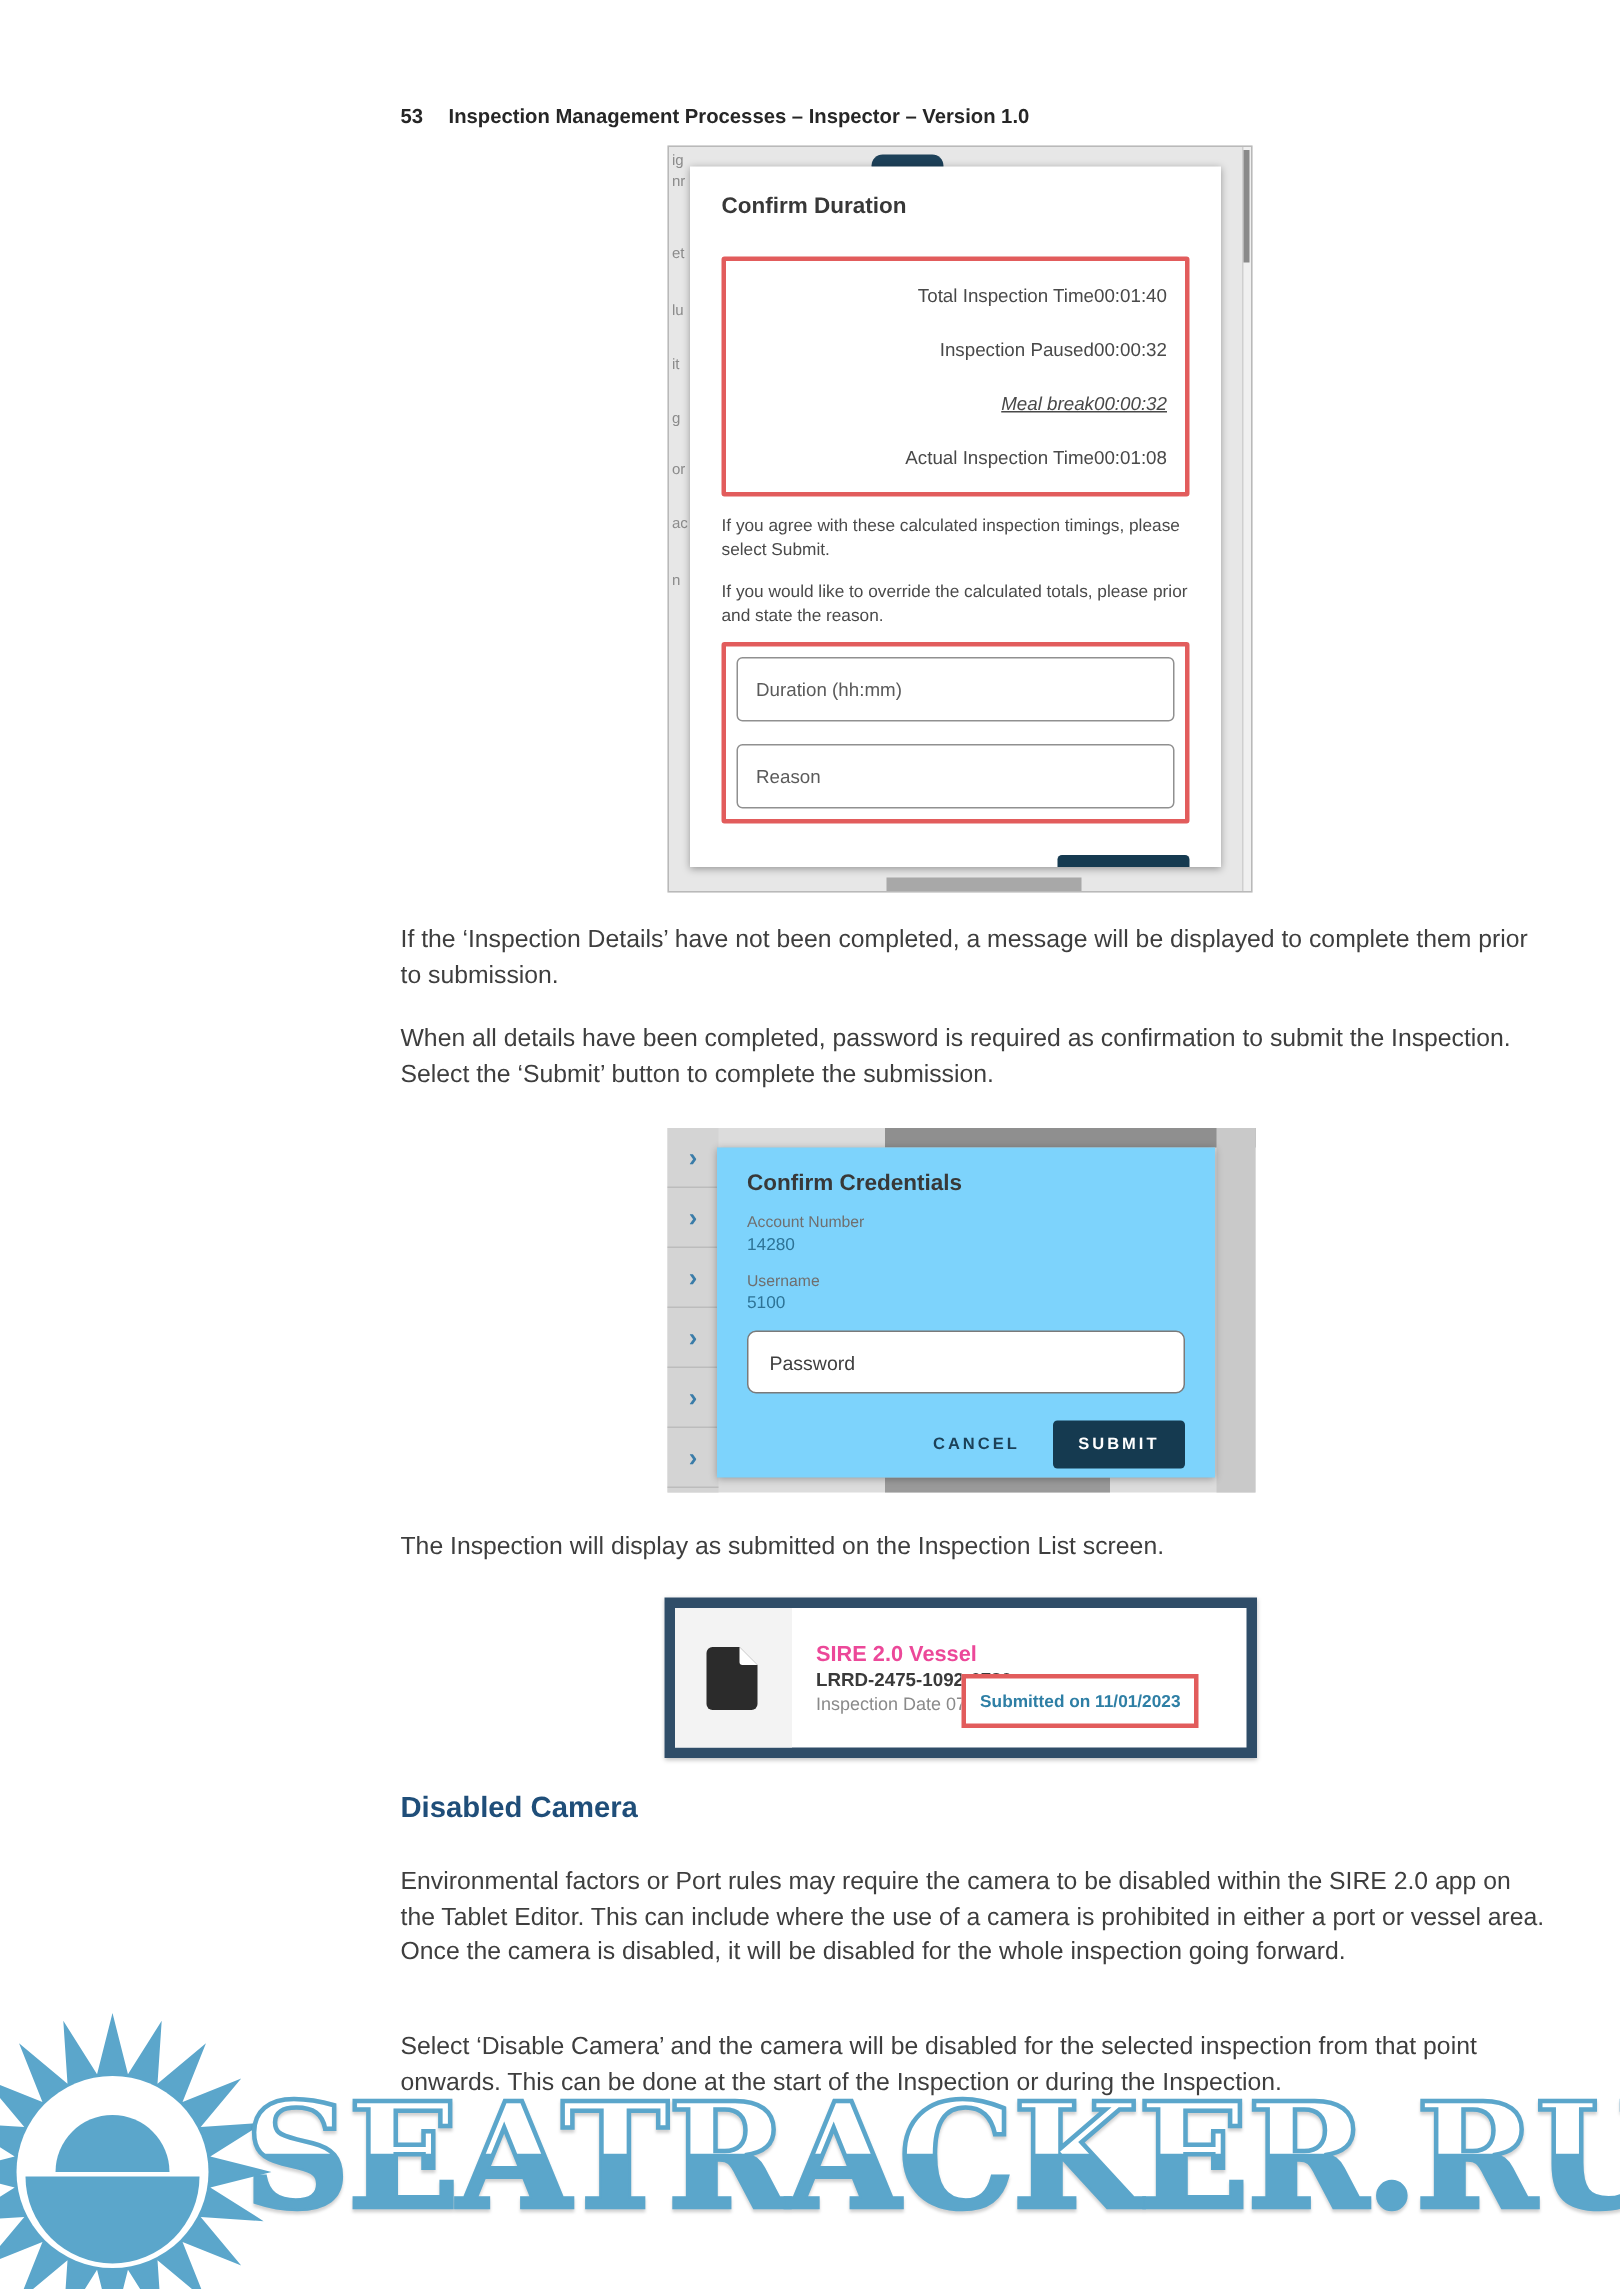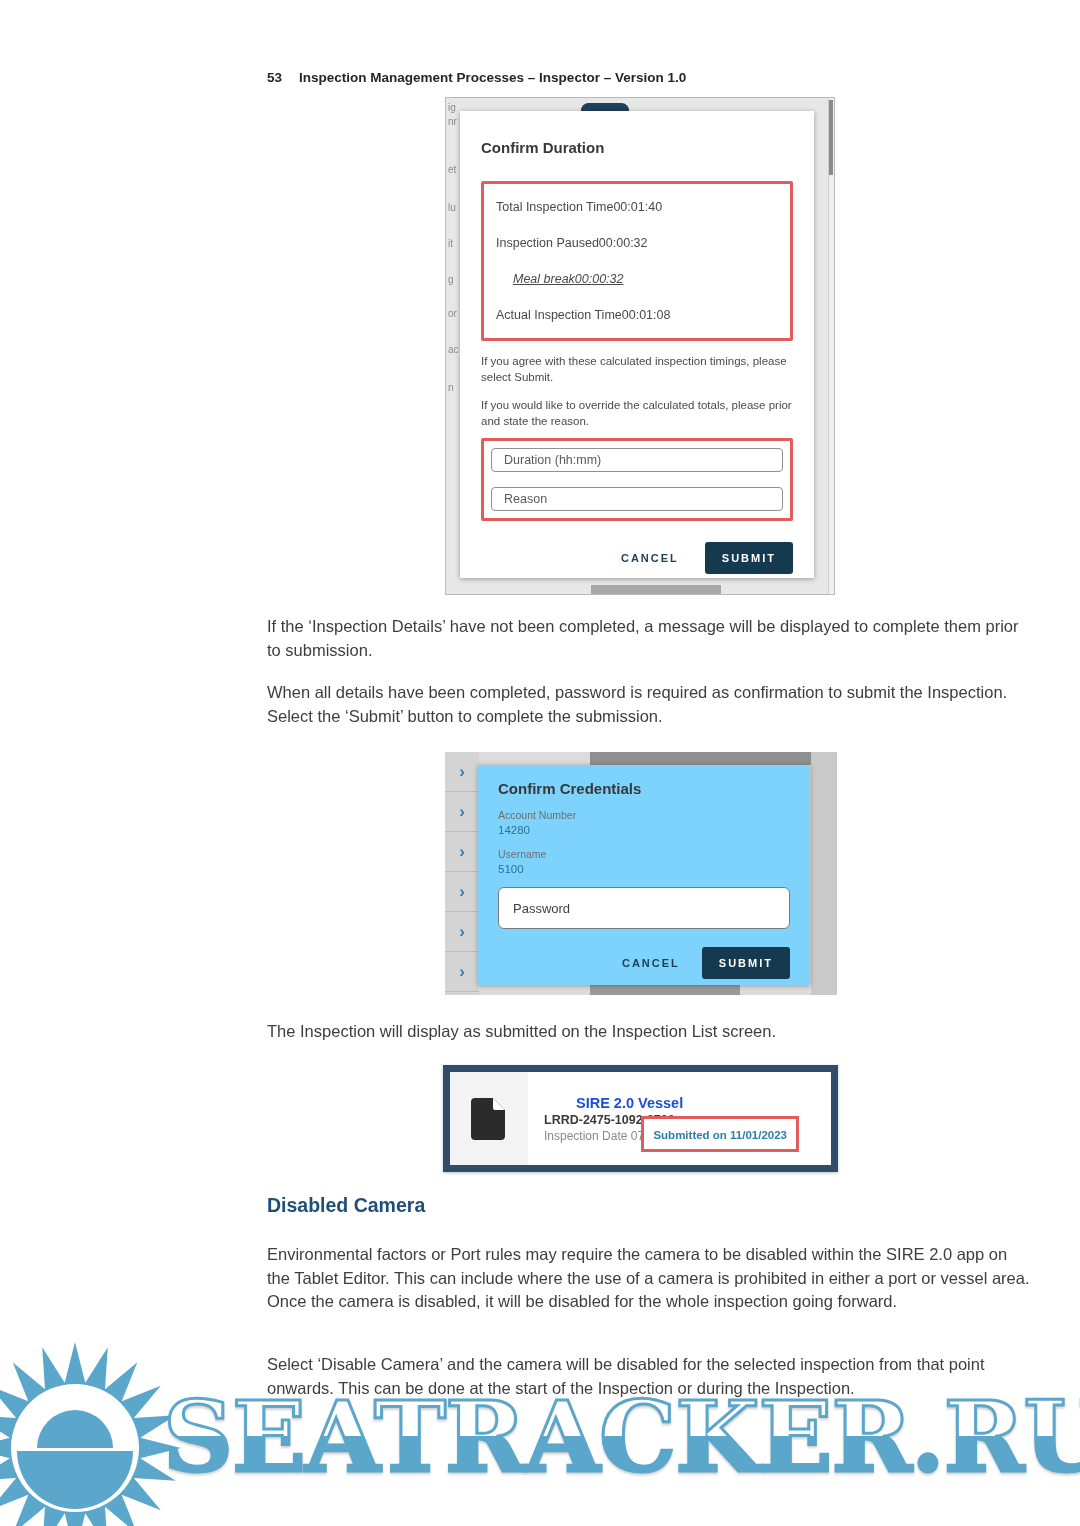--- a/index.html
+++ b/index.html
@@ -39,34 +39,34 @@
     position: absolute; left: 135px; top: 5px; width: 48px; height: 15px;
     background: #1d4159; border-radius: 8px;
   }
   .shot1-scroll { position: absolute; right: 0; top: 0; bottom: 0; width: 6px; background: #f0f0f0; border-left: 1px solid #cfcfcf; }
   .shot1-scroll .thumb { position: absolute; right: 1px; top: 2px; width: 4px; height: 75px; background: #8a8a8a; }
   .shot1-bottom { position: absolute; left: 145px; bottom: 0; width: 130px; height: 9px; background: #a8a8a8; }
 
   .dialog1 {
     position: absolute; left: 14px; top: 13px; right: 20px; bottom: 16px;
     background: #fff; box-shadow: 0 1px 5px rgba(0,0,0,0.35);
-    padding: 28px 21px; overflow: hidden;
+    padding: 18px 21px; overflow: hidden;
   }
   .dialog-title { font-size: 15px; font-weight: bold; color: #383838; }
   .red-box { border: 3px solid #e25c5c; border-radius: 2px; }
   .timings { margin-top: 25px; padding: 5px 12px; }
   .trow {
-    display: flex; justify-content: flex-start; align-items: center;
+    display: flex; justify-content: flex-end; align-items: center;
     height: 36px; font-size: 12.5px; color: #494949;
   }
   .trow.sub { padding-left: 17px; font-style: italic; text-decoration: underline; }
   .d1-para { margin-top: 13px; font-size: 11.5px; line-height: 1.35; color: #4a4a4a; }
   .fields { margin-top: 9px; padding: 7px 7px; display: flex; flex-direction: column; gap: 15px; }
   .field-input {
-    width: 100%; height: 24px; border: 1px solid #909090; border-radius: 4px;
+    width: 100%; height: 43px; border: 1px solid #909090; border-radius: 4px;
     padding-left: 12px; font-size: 12.5px; color: #555; background: #fff;
     font-family: "Liberation Sans", sans-serif; outline: none;
   }
   .field-input::placeholder { color: #5a5a5a; opacity: 1; }
   .btn-row { margin-top: 21px; display: flex; justify-content: flex-end; align-items: center; gap: 26px; }
   .btn-text {
     background: none; border: none; font-size: 11px; font-weight: bold;
     letter-spacing: 2px; color: #1c4158; cursor: pointer; font-family: Liberation Sans, sans-serif;
   }
   .btn-solid {
@@ -102,21 +102,21 @@
   .pwd-input::placeholder { color: #3f3f3f; opacity: 1; }
   .btn-row2 { margin-top: 18px; display: flex; justify-content: flex-end; align-items: center; gap: 22px; }
 
   
   .shot3 {
     position: absolute; left: 443px; top: 1065px; width: 395px; height: 107px;
     background: #fff; border: 7px solid #2f4d68; display: flex; box-shadow: 0 1px 3px rgba(0,0,0,0.25);
   }
   .icon-cell { width: 78px; background: #f3f3f3; display: flex; align-items: center; justify-content: center; }
   .card-text { display: flex; flex-direction: column; justify-content: center; padding-left: 16px; gap: 2px; }
-  .card-title { font-size: 14.5px; font-weight: bold; color: #1d4ed8; margin-left: 32px; }
+  .card-title { font-size: 14.5px; font-weight: bold; color: #ec4899; }
   .card-ref { font-size: 12.5px; font-weight: bold; color: #3a3a3a; }
   .card-date { font-size: 12px; color: #8a8a8a; }
   .submitted-box {
     position: absolute; right: 32px; top: 44px; border: 3px solid #e25c5c;
     padding: 6px 9px; background: #fff;
   }
   .submitted-box span { font-size: 11.5px; font-weight: bold; color: #2e7fa5; }
 
   
   .watermark { position: absolute; left: 0; top: 0; width: 100%; height: 100%; pointer-events: none; z-index: 5; padding-left: 44px; }

